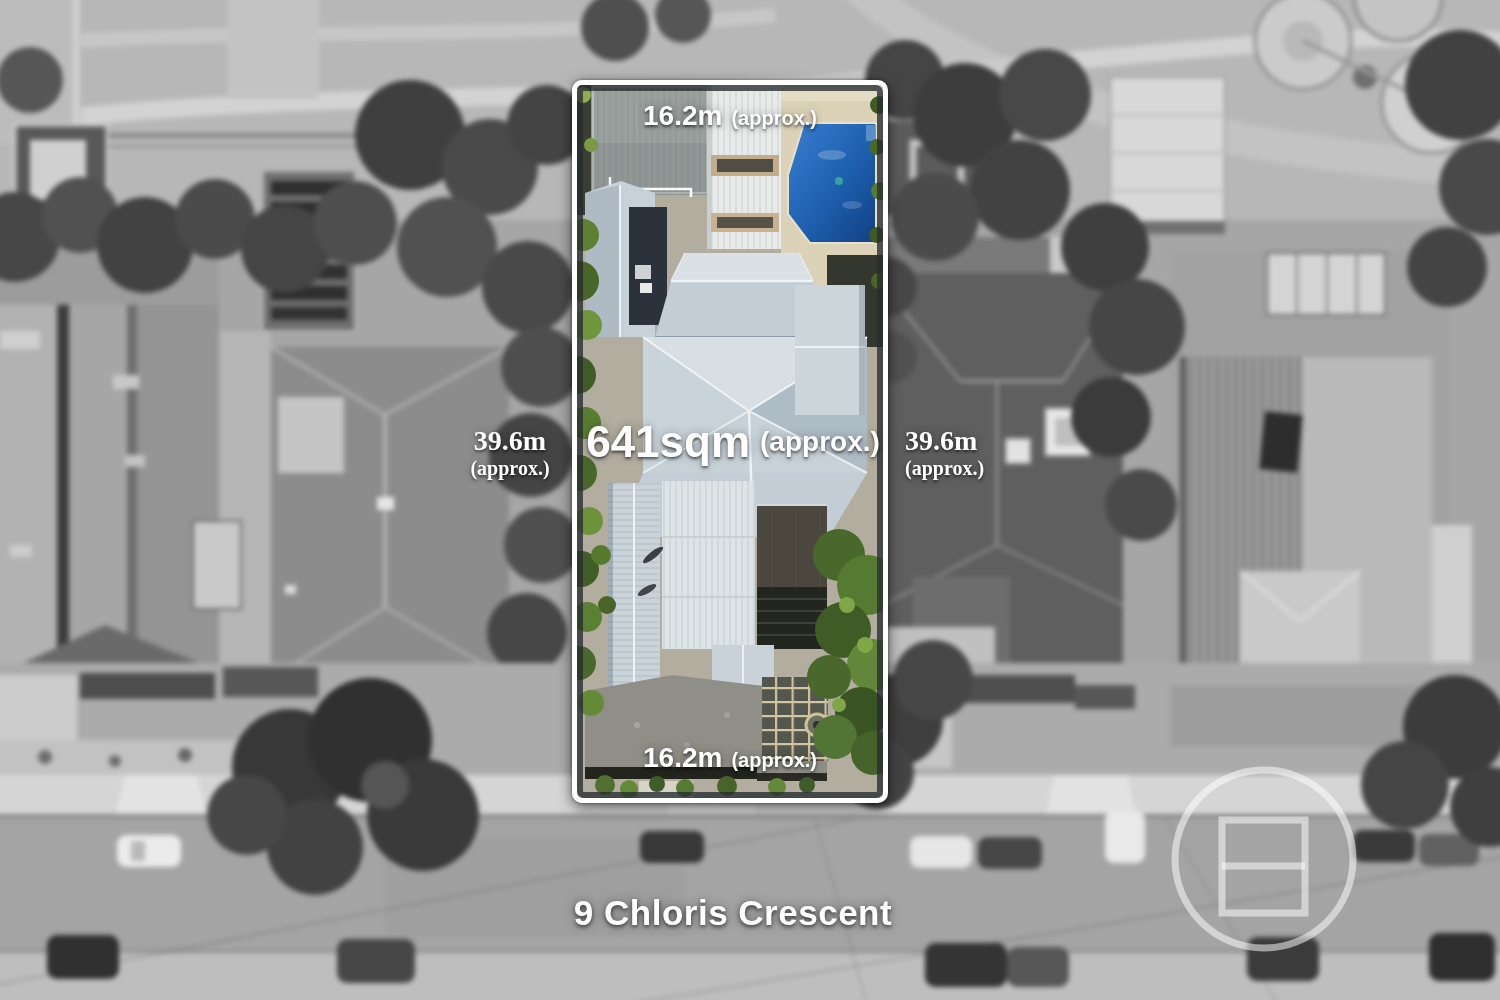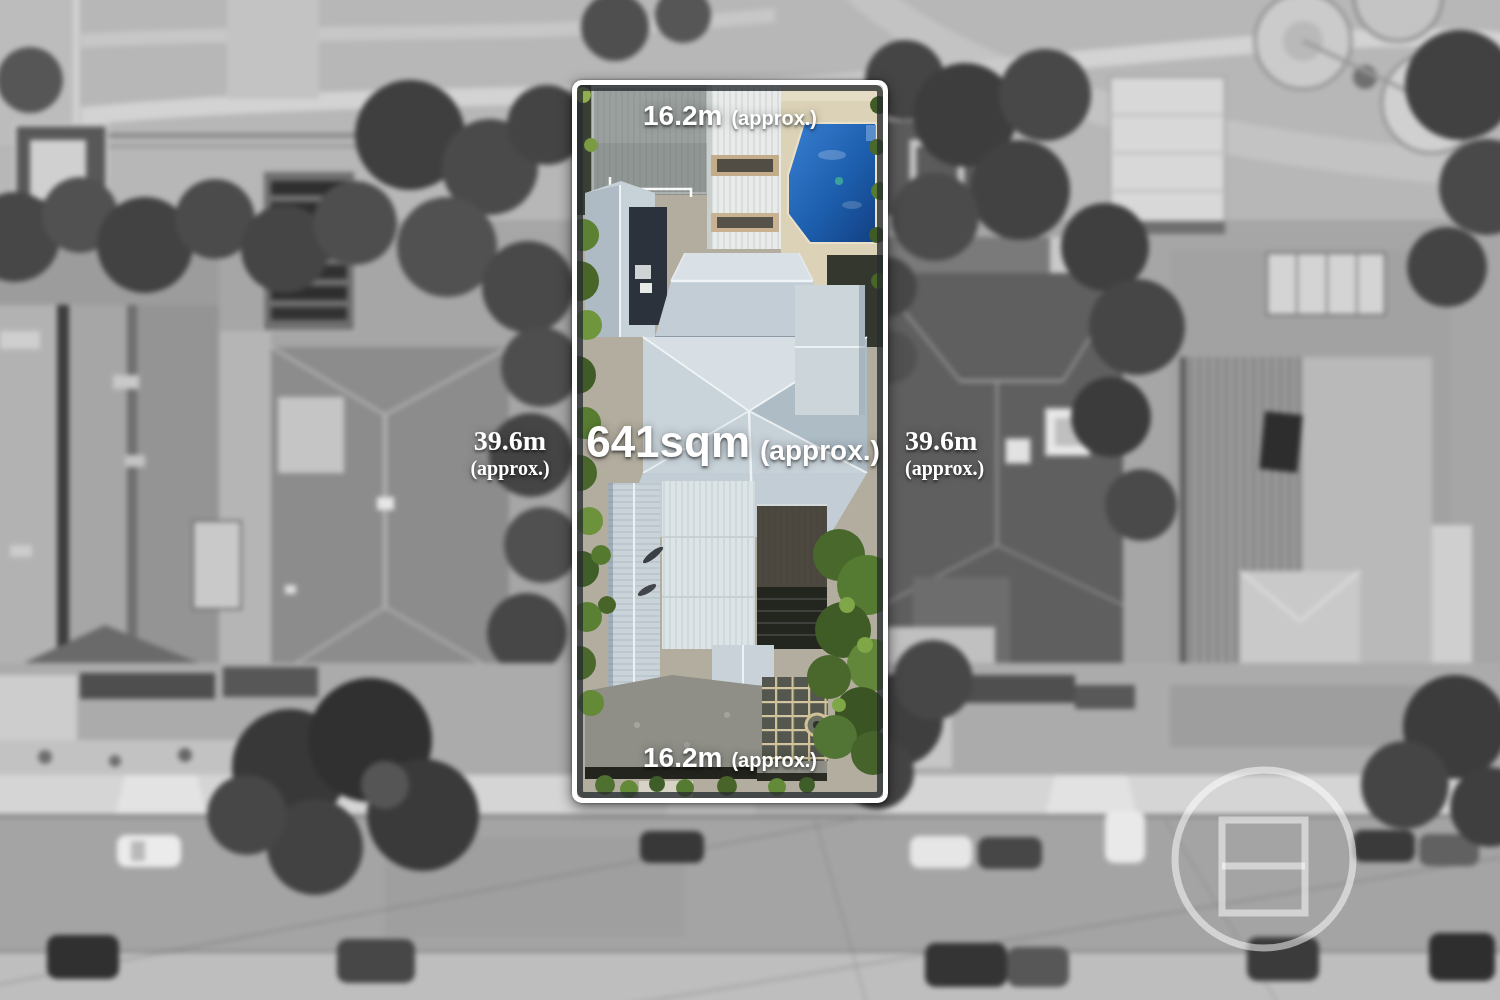--- a/index.html
+++ b/index.html
@@ -18,21 +18,21 @@
        text-shadow:0 2px 3px rgba(0,0,0,.55),0 0 10px rgba(0,0,0,.3);}
   .dim-h{display:flex;gap:9px;align-items:baseline;justify-content:center;
          left:572px;width:316px;}
   .dim-top{top:101px;}
   .dim-bottom{top:743px;}
   .dim-value{font-size:28px;font-weight:700;line-height:1.1;}
   .dim-qual{font-size:20px;font-weight:700;line-height:1.1;}
   .dim-side{line-height:1.2;font-family:Liberation Serif, serif;}
   .dim-left{left:430px;width:160px;top:426px;text-align:center;}
   .dim-right{left:905px;width:170px;top:426px;text-align:left;}
-  .area{display:flex;gap:10px;align-items:flex-end;justify-content:center;
+  .area{display:flex;gap:10px;align-items:center;justify-content:center;
         left:533px;width:400px;top:419px;}
   .area-value{font-size:44px;font-weight:700;line-height:1.05;}
   .area-qual{font-size:28px;font-weight:700;line-height:1.05;}
   .address{left:483px;width:500px;top:893px;text-align:center;
            font-size:35px;font-weight:700;letter-spacing:.5px;
            text-shadow:0 2px 4px rgba(0,0,0,.6),0 0 12px rgba(0,0,0,.35);}
   .logo{position:absolute;left:1166px;top:760px;width:200px;height:200px;}
 </style>
 </head>
 <body>
@@ -439,20 +439,21 @@
   <div class="lbl area">
     <span class="area-value">641sqm</span>
     <span class="area-qual">(approx.)</span>
   </div>
 
   <div class="lbl dim-h dim-bottom">
     <span class="dim-value">16.2m</span>
     <span class="dim-qual">(approx.)</span>
   </div>
 
+  <div class="lbl address">9 Chloris Crescent</div>
 
   <svg class="logo" viewBox="0 0 200 200" xmlns="http://www.w3.org/2000/svg">
     <defs>
         <filter id="soft" x="-10%" y="-10%" width="120%" height="120%">
       <feGaussianBlur stdDeviation="0.7"></feGaussianBlur>
         </filter>
       </defs>
     <g filter="url(#soft)" stroke="rgba(255,255,255,.52)" fill="none" stroke-width="7">
       <circle cx="98" cy="99" r="89"></circle>
       <rect x="56" y="60" width="83" height="93"></rect>

